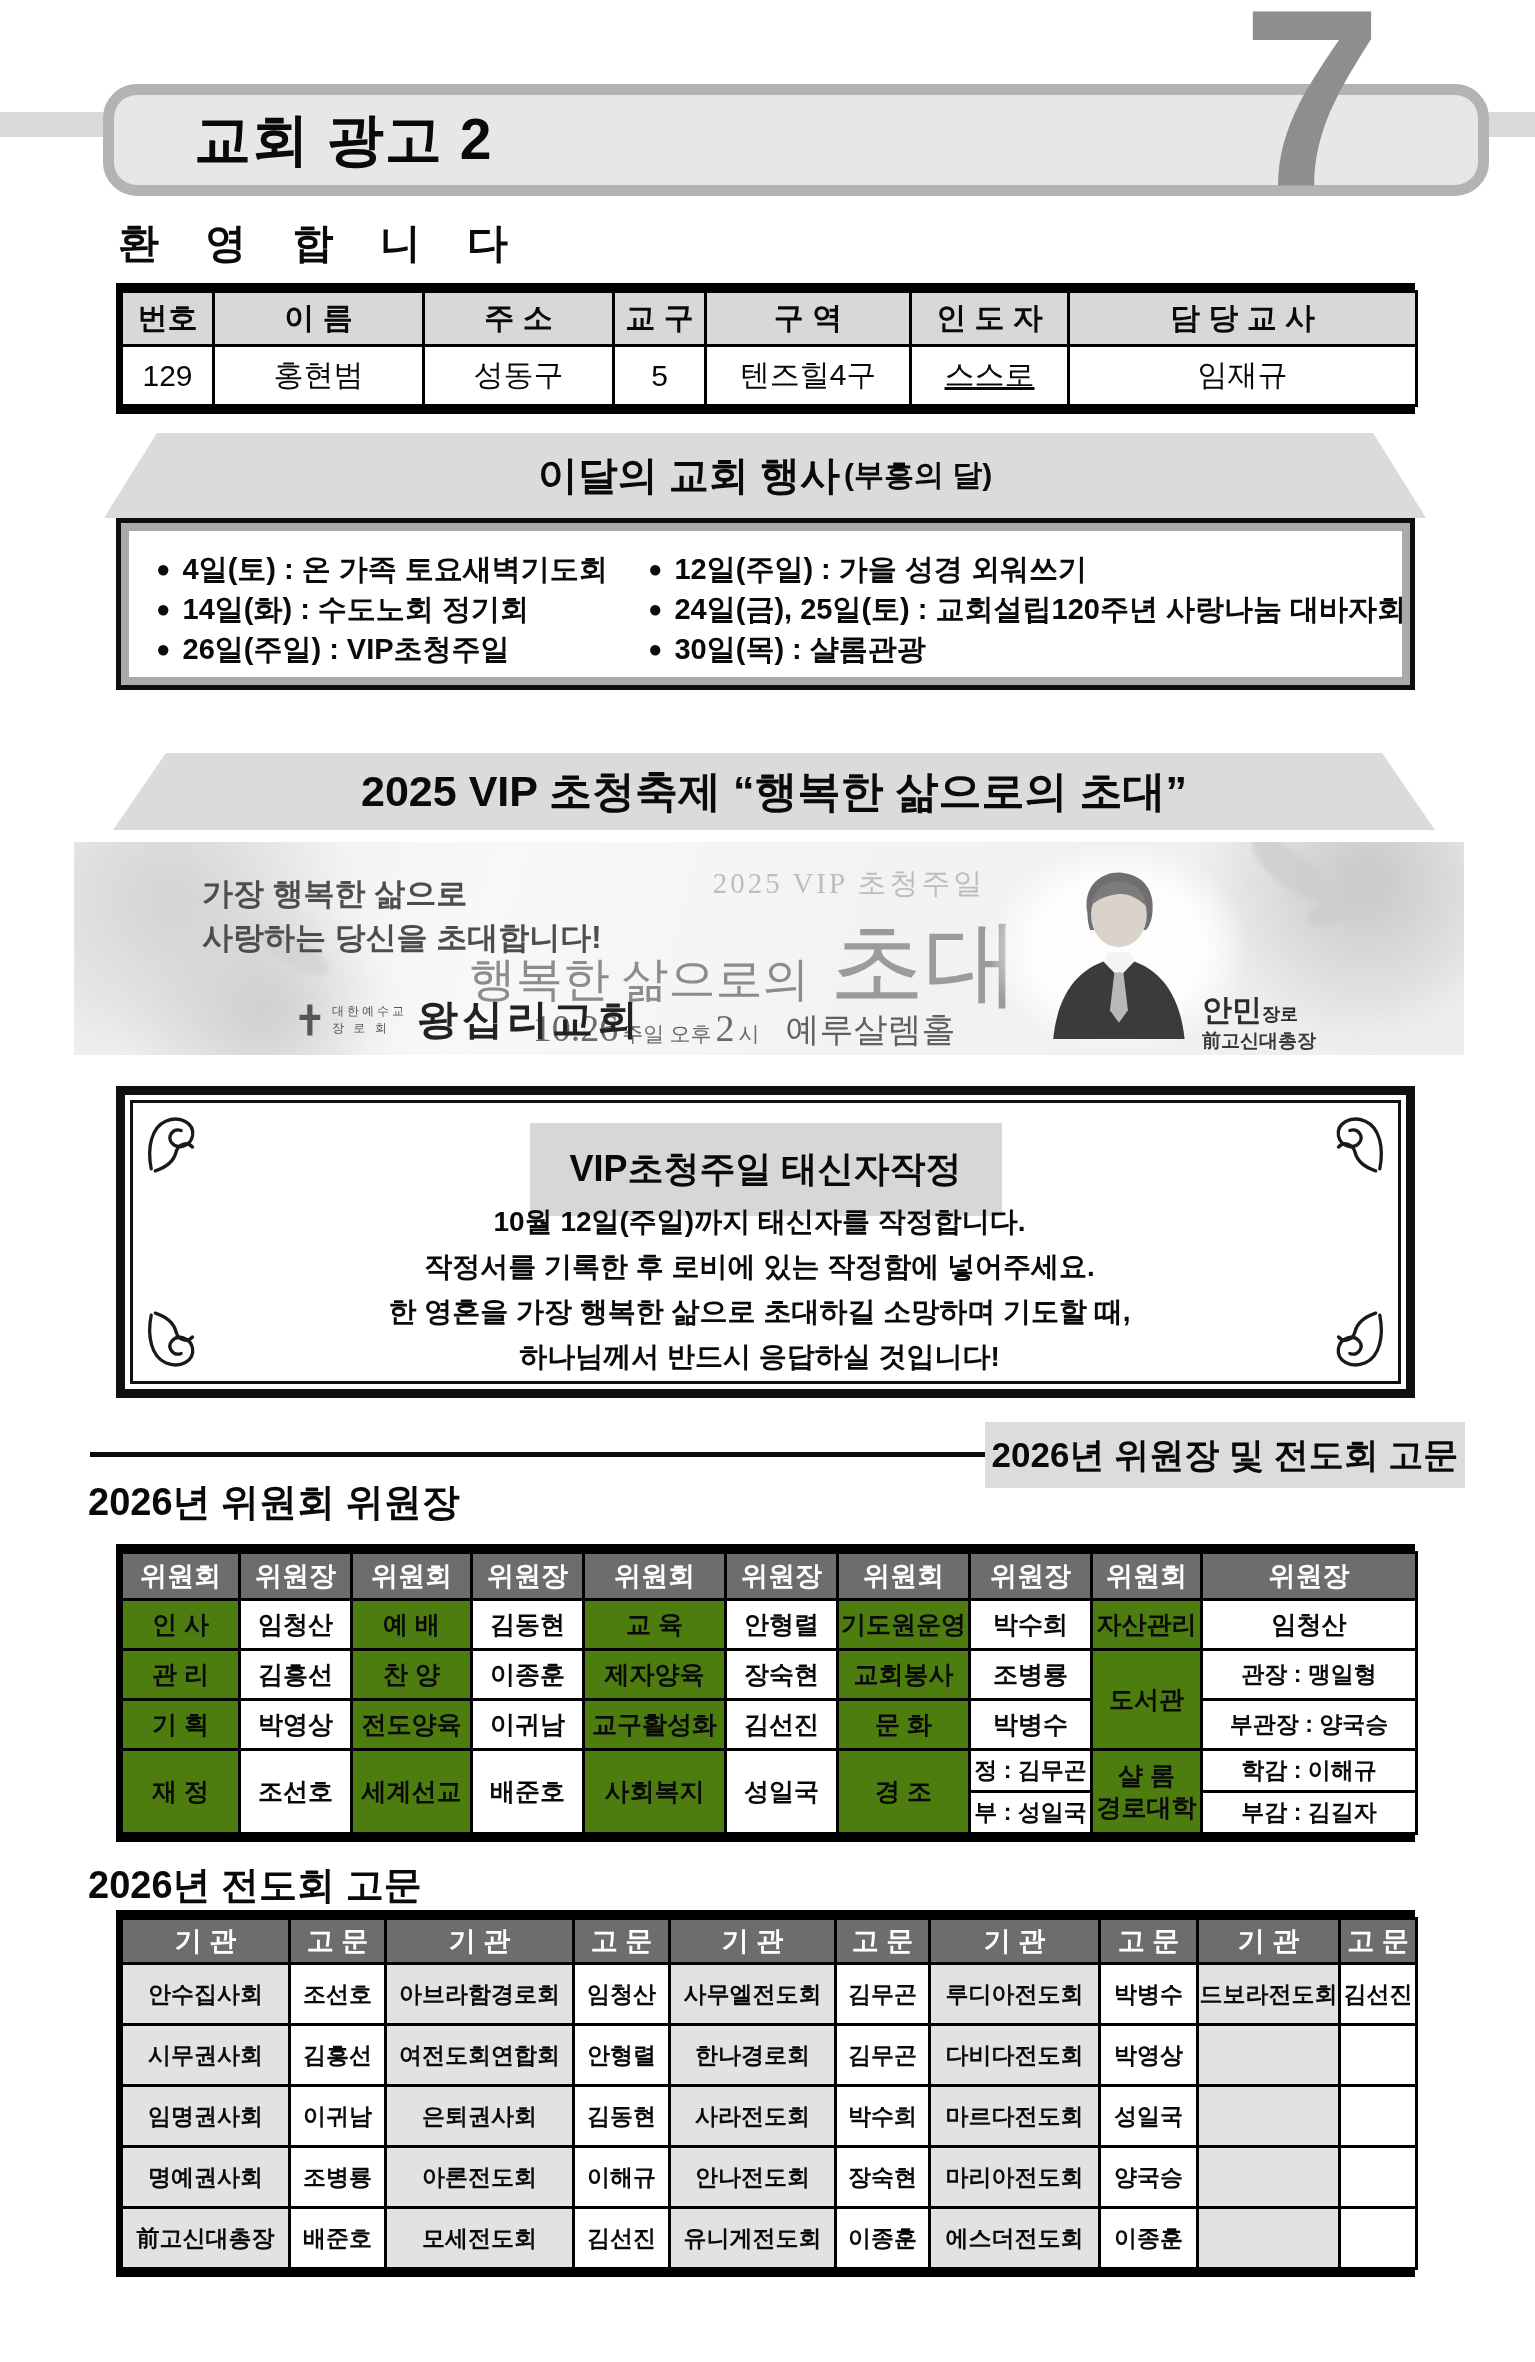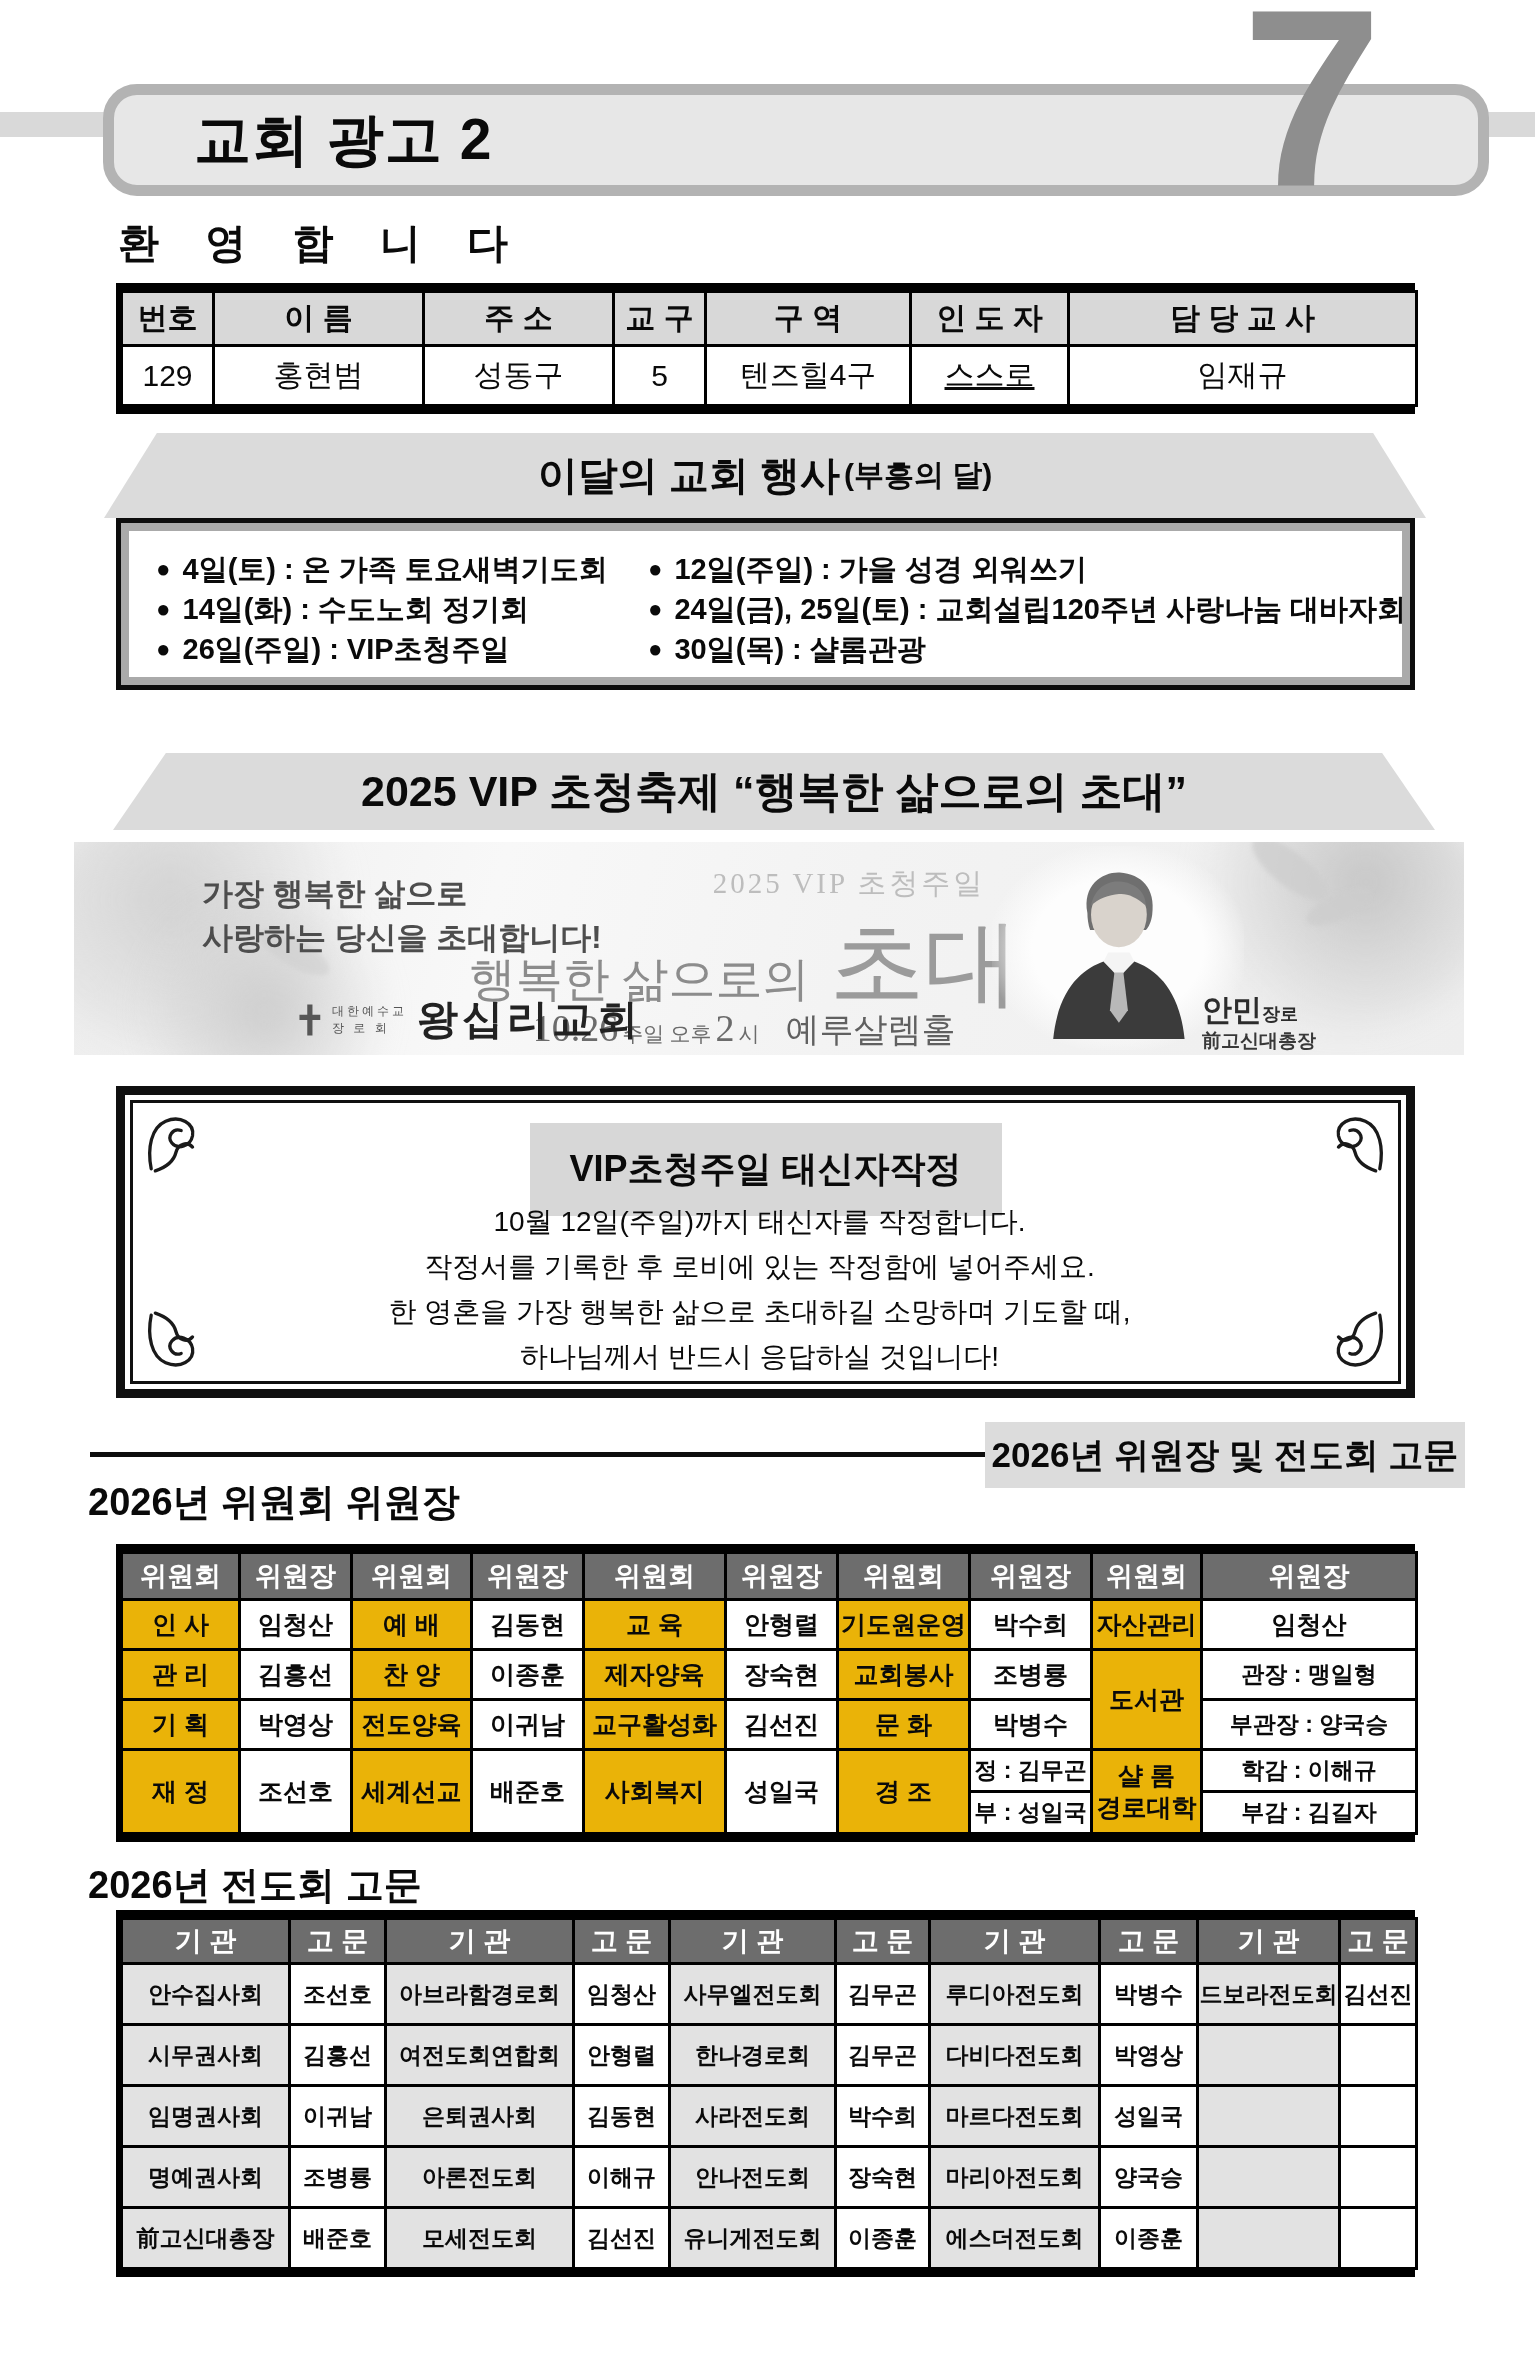--- a/index.html
+++ b/index.html
@@ -72,31 +72,31 @@
 
   
   #pledge{position:absolute;left:116px;top:1086px;width:1299px;height:312px;border:9px solid #101010;box-sizing:border-box}
   #pledge-inner{position:absolute;inset:5px;border:3px solid #101010}
   .fl{position:absolute;width:62px;height:62px}
   #fl-tl{left:12px;top:10px}
   #fl-tr{right:12px;top:10px;transform:scaleX(-1)}
   #fl-bl{left:12px;bottom:10px;transform:scaleY(-1)}
   #fl-br{right:12px;bottom:10px;transform:scale(-1,-1)}
   #pledge-title{position:absolute;left:50%;transform:translateX(-50%);top:20px;background:#d7d7d7;padding:22px 40px;font-size:36px;font-weight:800;white-space:nowrap}
-  #pledge-body{position:absolute;left:0;right:12px;top:96px;text-align:center;font-size:28px;font-weight:400;line-height:45px}
+  #pledge-body{position:absolute;left:0;right:12px;top:96px;text-align:center;font-size:28px;font-weight:700;line-height:45px}
 
   
   #sec-line{position:absolute;left:90px;top:1452px;width:900px;height:5px;background:#0d0d0d}
   #sec-tab{position:absolute;left:985px;top:1422px;width:480px;height:66px;background:#dcdcdc;display:flex;align-items:center;justify-content:center;font-size:35px;font-weight:800;white-space:nowrap}
   #committee-h{position:absolute;left:88px;top:1477px;font-size:38px;font-weight:800}
   #committee-wrap{left:116px;top:1544px;width:1299px}
   .ct th{height:44px;background:#6d6d6d;color:#fff;font-size:27px;font-weight:700}
   .ct td{height:47px;font-size:25px;font-weight:600;background:#fff}
   .ct tr.sub td{height:39px}
-  .ct td.g{background:#eab308}
+  .ct td.g{background:#4d7c0f}
   .ct td.sm{font-size:23px}
   .ct td.two span{display:block;line-height:1.25}
 
   #advisors-h{position:absolute;left:88px;top:1860px;font-size:38px;font-weight:800}
   #advisors-wrap{left:116px;top:1910px;width:1299px}
   .at th{height:42px;background:#6d6d6d;color:#fff;font-size:27px;font-weight:700}
   .at td{height:58px;font-size:23px;font-weight:600;background:#fff}
   .at td.g{background:#e2e2e2}
 </style>
 </head>

